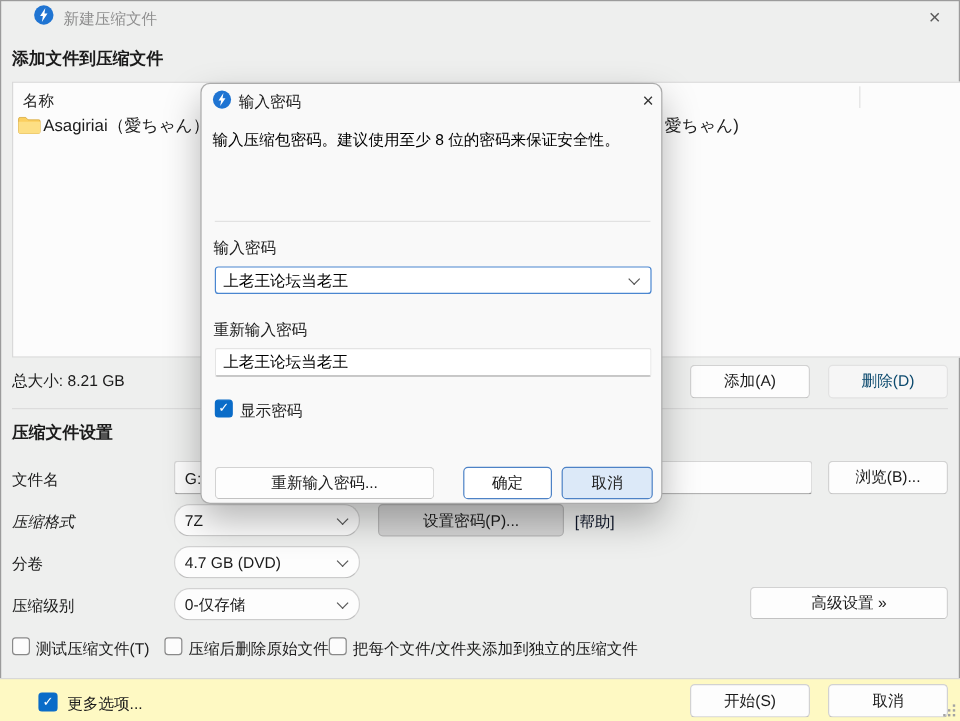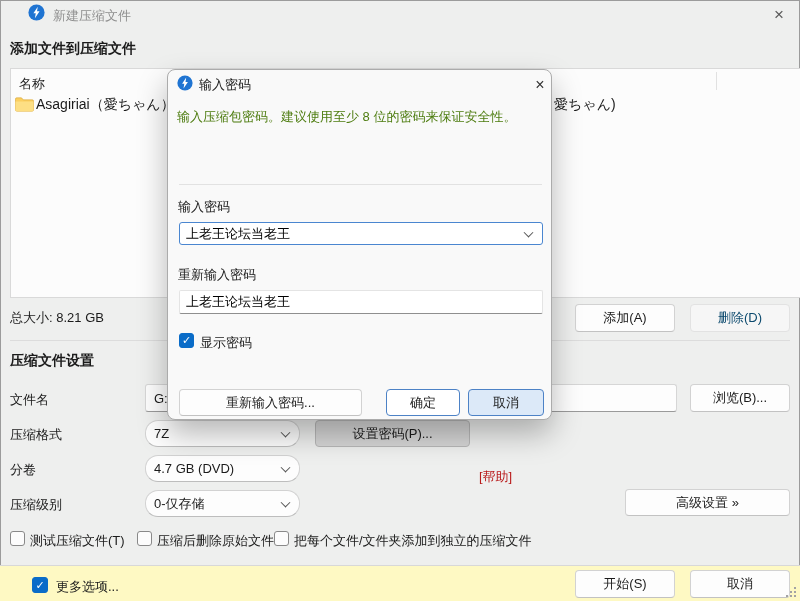--- a/index.html
+++ b/index.html
@@ -64,24 +64,24 @@
     display: flex; align-items: center; padding: 0 8px; cursor: default; white-space: nowrap;
   }
   .chev { position: absolute; right: 10px; top: 50%; width: 7px; height: 7px;
     border-right: 1.3px solid #555; border-bottom: 1.3px solid #555;
     transform: translateY(-70%) rotate(45deg); }
 
   [data-name="filename-label"] { left: 10px; top: 391px; }
   [data-name="filename-input"] { left: 145px; top: 384px; width: 532px; height: 28px; }
   [data-name="browse-button"] { left: 690px; top: 384px; width: 100px; height: 28px; }
 
-  [data-name="format-label"] { left: 10px; top: 426px; }
+  [data-name="format-label"] { left: 10px; top: 426px; font-style: italic; }
   [data-name="format-dropdown"] { left: 145px; top: 420px; width: 155px; height: 27px; }
   [data-name="set-password-button"] { left: 315px; top: 420px; width: 155px; height: 27px; }
-  [data-name="help-link"] { left: 479px; top: 426px; font-size: 13px; color: #b91c1c; white-space: nowrap; cursor: pointer; margin-top: 42px; }
+  [data-name="help-link"] { left: 479px; top: 426px; font-size: 13px; color: #0f172a; white-space: nowrap; cursor: pointer; }
 
   [data-name="volume-label"] { left: 10px; top: 461px; }
   [data-name="volume-dropdown"] { left: 145px; top: 455px; width: 155px; height: 27px; }
 
   [data-name="level-label"] { left: 10px; top: 496px; }
   [data-name="level-dropdown"] { left: 145px; top: 490px; width: 155px; height: 27px; }
   [data-name="advanced-button"] { left: 625px; top: 489px; width: 165px; height: 27px; }
 
   
   .cb { width: 15px; height: 15px; border: 1px solid #898989; border-radius: 3px; background: #fcfcfc;
@@ -107,21 +107,21 @@
 
   
   [data-name="password-dialog"] {
     left: 167px; top: 69px; width: 385px; height: 351px;
     background: #f9f9f9; border: 1px solid #ababab; border-radius: 8px;
     box-shadow: 0 14px 30px rgba(0,0,0,0.28);
   }
   [data-name="dialog-icon"] { left: 9px; top: 5px; width: 16px; height: 16px; }
   [data-name="dialog-title"] { left: 31px; top: 6px; font-size: 13px; color: #191919; white-space: nowrap; }
   [data-name="dialog-close-button"] { left: 360px; top: 3px; width: 24px; height: 24px; font-size: 16px; color: #333; }
-  [data-name="dialog-description"] { left: 9px; top: 38px; font-size: 13px; color: #4d7c0f; white-space: nowrap; }
+  [data-name="dialog-description"] { left: 9px; top: 38px; font-size: 13px; color: #000000; white-space: nowrap; }
   [data-name="dialog-divider"] { left: 11px; top: 114px; width: 363px; height: 1px; background: #e2e2e2; }
 
   [data-name="password-label"] { left: 10px; top: 128px; }
   [data-name="password-combo"] { left: 11px; top: 152px; width: 364px; height: 23px;
     background: #fff; border: 1px solid #4a86d0; border-radius: 3px; }
   [data-name="password-input"] { position: absolute; left: 0; top: 0; width: 100%; height: 100%;
     border: none; outline: none; background: transparent; font-size: 13px; padding: 0 6px;
     font-family: "Liberation Sans", "DejaVu Sans", sans-serif; }
 
   [data-name="confirm-label"] { left: 10px; top: 196px; }

